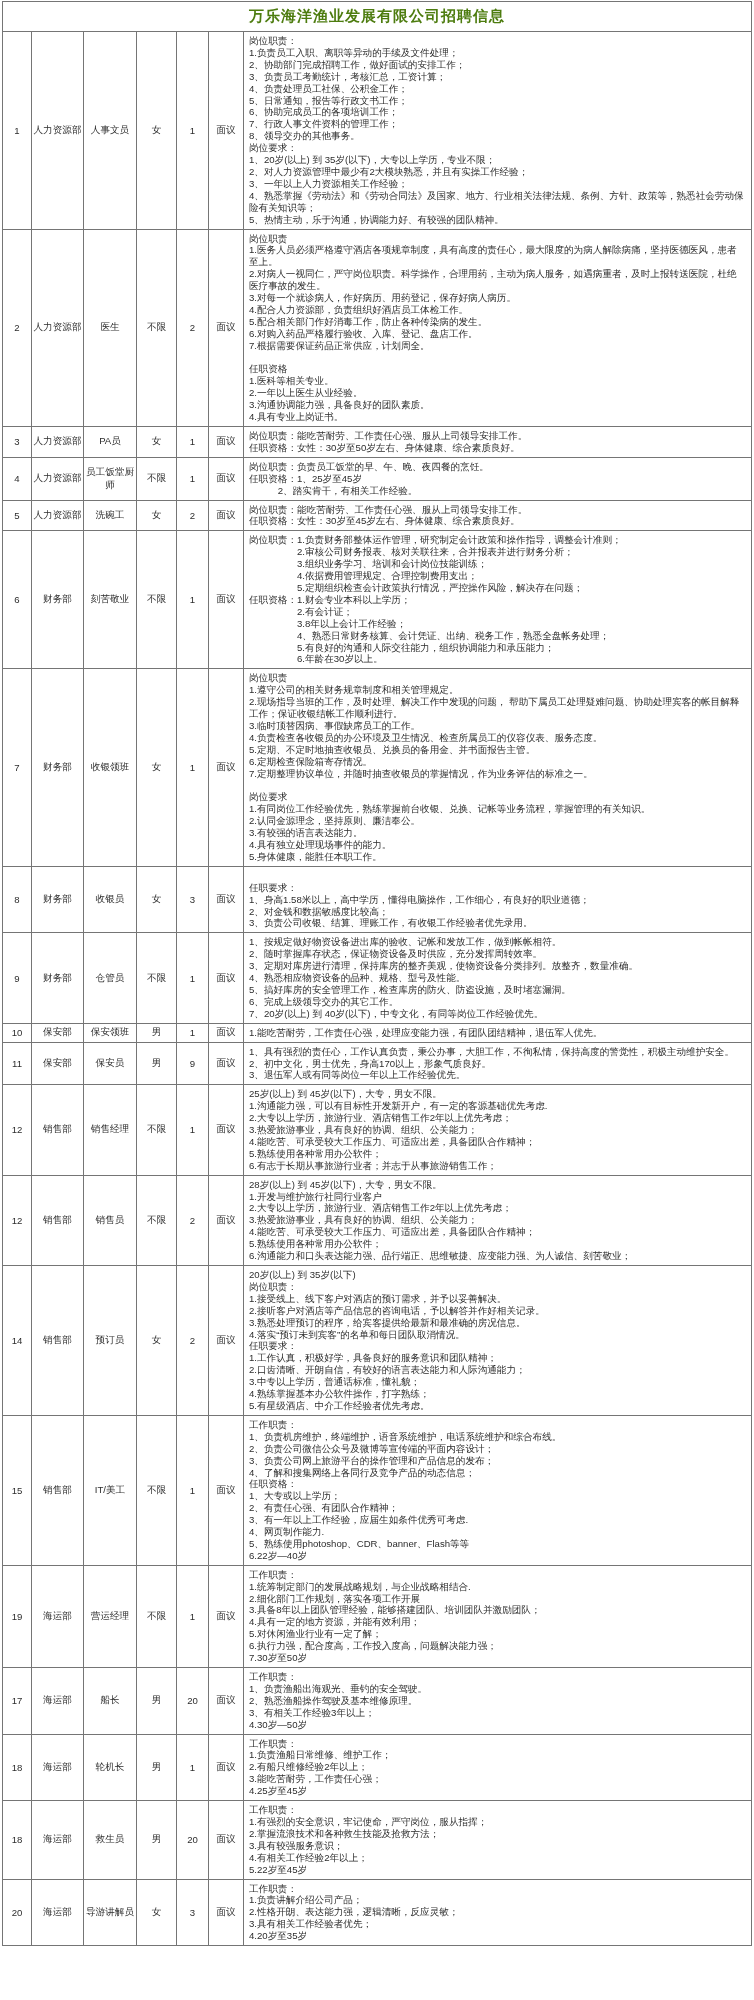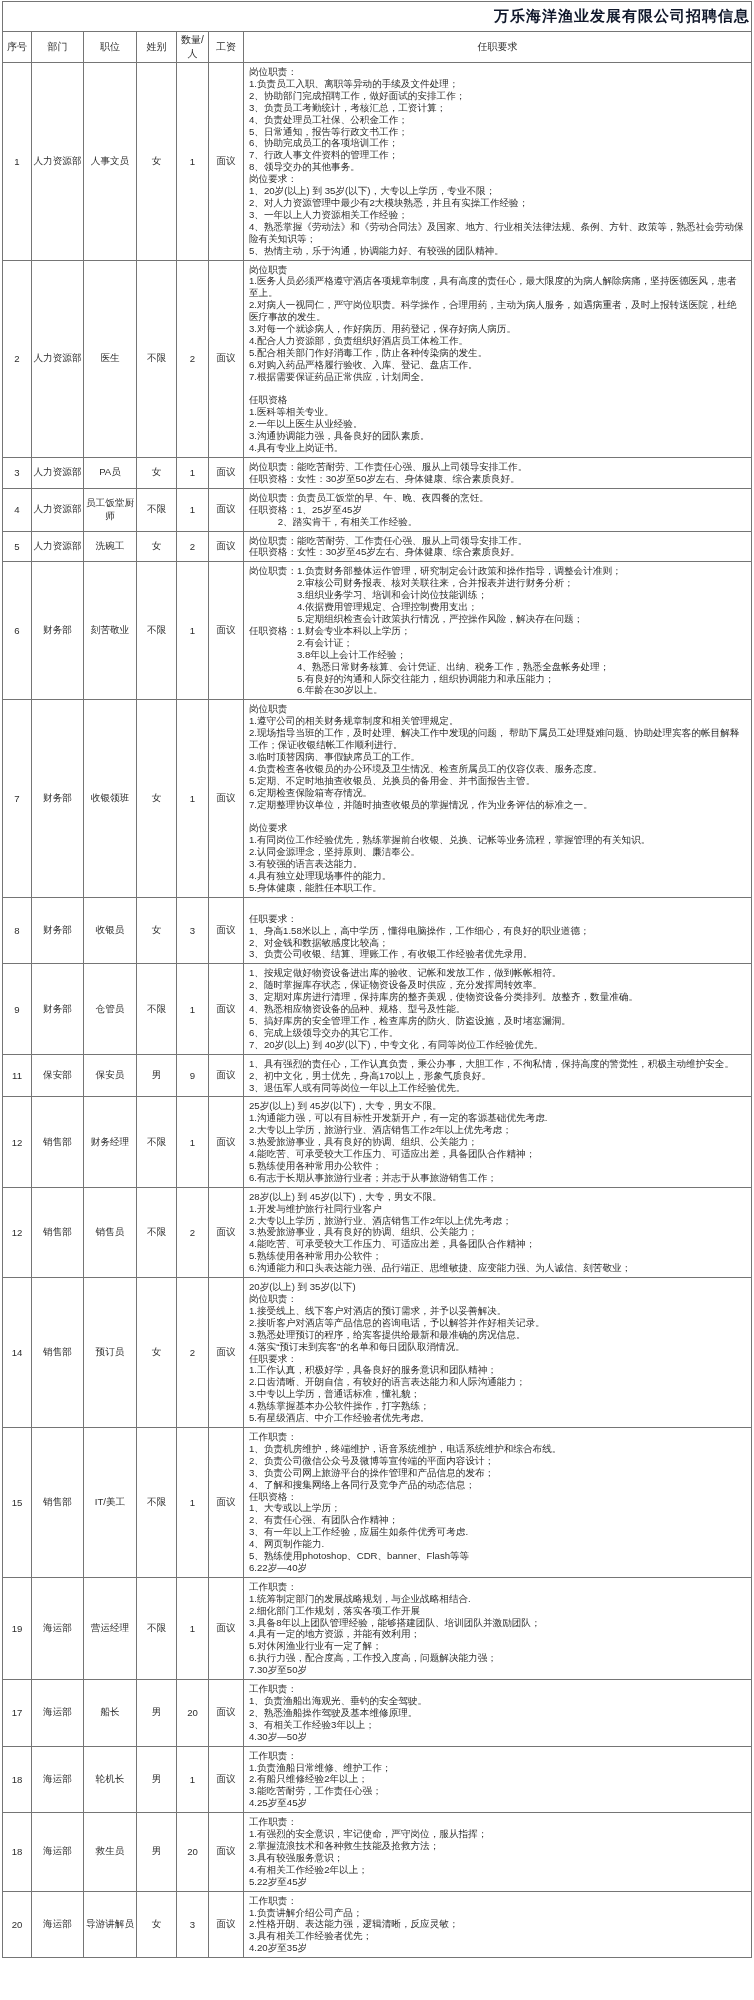--- a/index.html
+++ b/index.html
@@ -15,26 +15,26 @@
     width:750px;
     table-layout:fixed;
   }
   td{
     border:1px solid #757575;
     background:#ffffff;
     overflow:hidden;
   }
   .title-cell{
     height:27px;
-    text-align:right;
+    text-align:center;
     vertical-align:middle;
     font-size:15px;
     font-weight:bold;
     letter-spacing:1px;
-    color:#0f172a;
+    color:#4d7c0f;
   }
   .head-cell{
     height:21px;
     text-align:center;
     vertical-align:middle;
     font-size:10px;
     color:#2d2d2d;
   }
   .c{
     text-align:center;
@@ -63,29 +63,20 @@
       <col style="width:53px">
       <col style="width:40px">
       <col style="width:32px">
       <col style="width:35px">
       <col>
     </colgroup>
     <thead>
       <tr>
         <td class="title-cell" colspan="7">万乐海洋渔业发展有限公司招聘信息</td>
       </tr>
-      <tr>
-        <td class="head-cell">序号</td>
-        <td class="head-cell">部门</td>
-        <td class="head-cell">职位</td>
-        <td class="head-cell">姓别</td>
-        <td class="head-cell">数量/人</td>
-        <td class="head-cell">工资</td>
-        <td class="head-cell">任职要求</td>
-      </tr>
     </thead>
     <tbody>
         <tr>
     <td class="c">1</td>
     <td class="c">人力资源部</td>
     <td class="c">人事文员</td>
     <td class="c">女</td>
     <td class="c">1</td>
     <td class="c">面议</td>
     <td class="req">岗位职责：
@@ -221,34 +212,43 @@
     <td class="c">面议</td>
     <td class="req">1、按规定做好物资设备进出库的验收、记帐和发放工作，做到帐帐相符。
 2、随时掌握库存状态，保证物资设备及时供应，充分发挥周转效率。
 3、定期对库房进行清理，保持库房的整齐美观，使物资设备分类排列。放整齐，数量准确。
 4、熟悉相应物资设备的品种、规格、型号及性能。
 5、搞好库房的安全管理工作，检查库房的防火、防盗设施，及时堵塞漏洞。
 6、完成上级领导交办的其它工作。
 7、20岁(以上) 到 40岁(以下)，中专文化，有同等岗位工作经验优先。</td>
   </tr>
         <tr>
+    <td class="c">10</td>
+    <td class="c">保安部</td>
+    <td class="c">保安领班</td>
+    <td class="c">男</td>
+    <td class="c">1</td>
+    <td class="c">面议</td>
+    <td class="req">1.能吃苦耐劳，工作责任心强，处理应变能力强，有团队团结精神，退伍军人优先。</td>
+  </tr>
+        <tr>
     <td class="c">11</td>
     <td class="c">保安部</td>
     <td class="c">保安员</td>
     <td class="c">男</td>
     <td class="c">9</td>
     <td class="c">面议</td>
     <td class="req">1、具有强烈的责任心，工作认真负责，秉公办事，大胆工作，不徇私情，保持高度的警觉性，积极主动维护安全。
 2、初中文化，男士优先，身高170以上，形象气质良好。
 3、退伍军人或有同等岗位一年以上工作经验优先。</td>
   </tr>
         <tr>
     <td class="c">12</td>
     <td class="c">销售部</td>
-    <td class="c">财务经理</td>
+    <td class="c">销售经理</td>
     <td class="c">不限</td>
     <td class="c">1</td>
     <td class="c">面议</td>
     <td class="req">25岁(以上) 到 45岁(以下)，大专，男女不限。
 1.沟通能力强，可以有目标性开发新开户，有一定的客源基础优先考虑.
 2.大专以上学历，旅游行业、酒店销售工作2年以上优先考虑；
 3.热爱旅游事业，具有良好的协调、组织、公关能力；
 4.能吃苦、可承受较大工作压力、可适应出差，具备团队合作精神；
 5.熟练使用各种常用办公软件；
 6.有志于长期从事旅游行业者；并志于从事旅游销售工作；</td>

